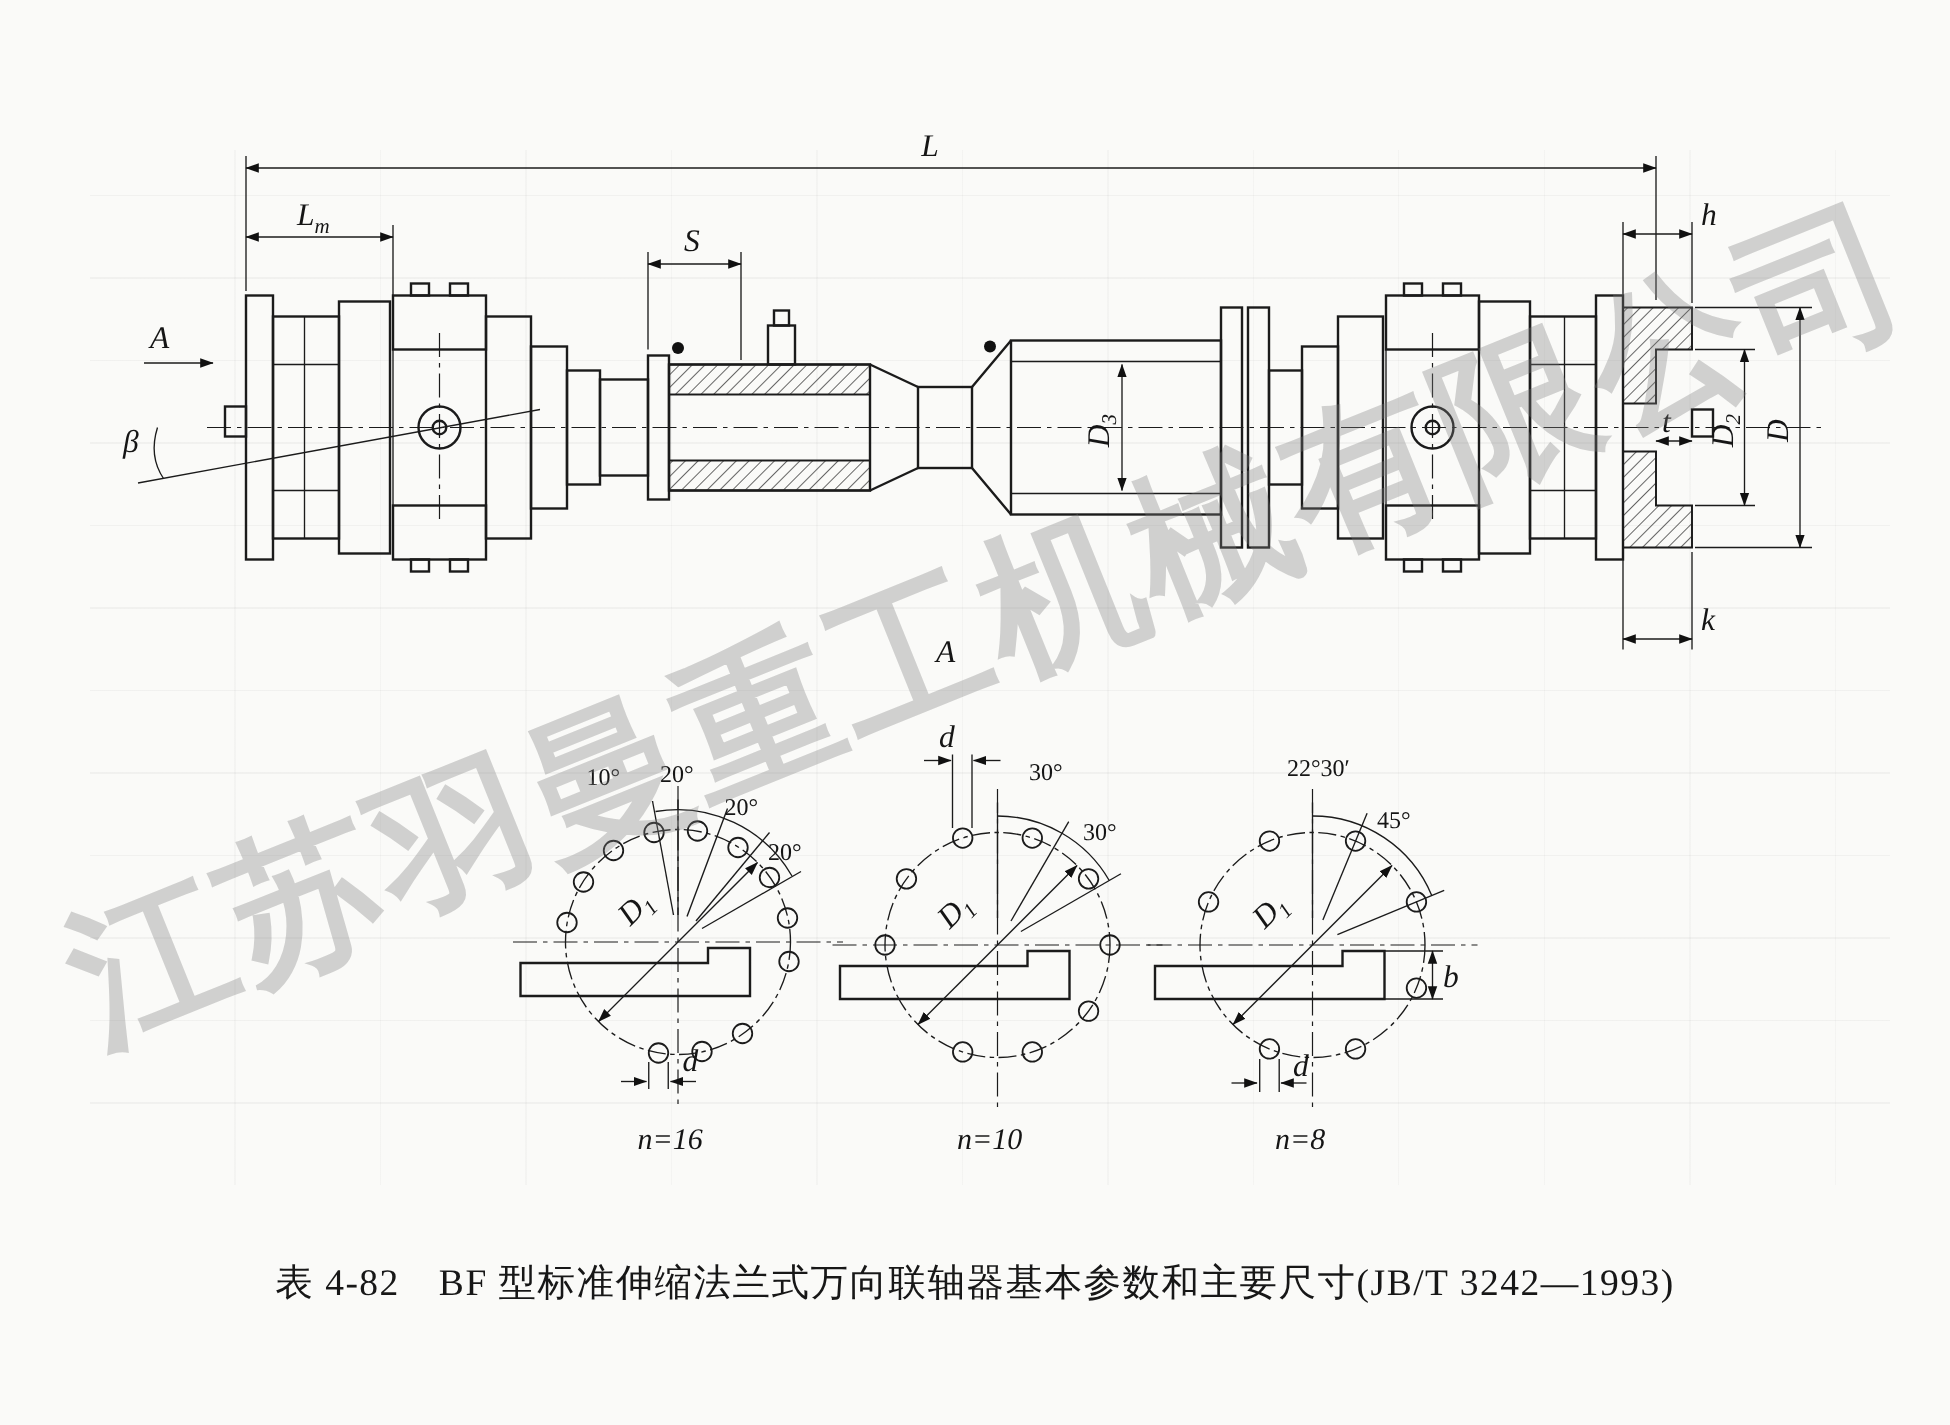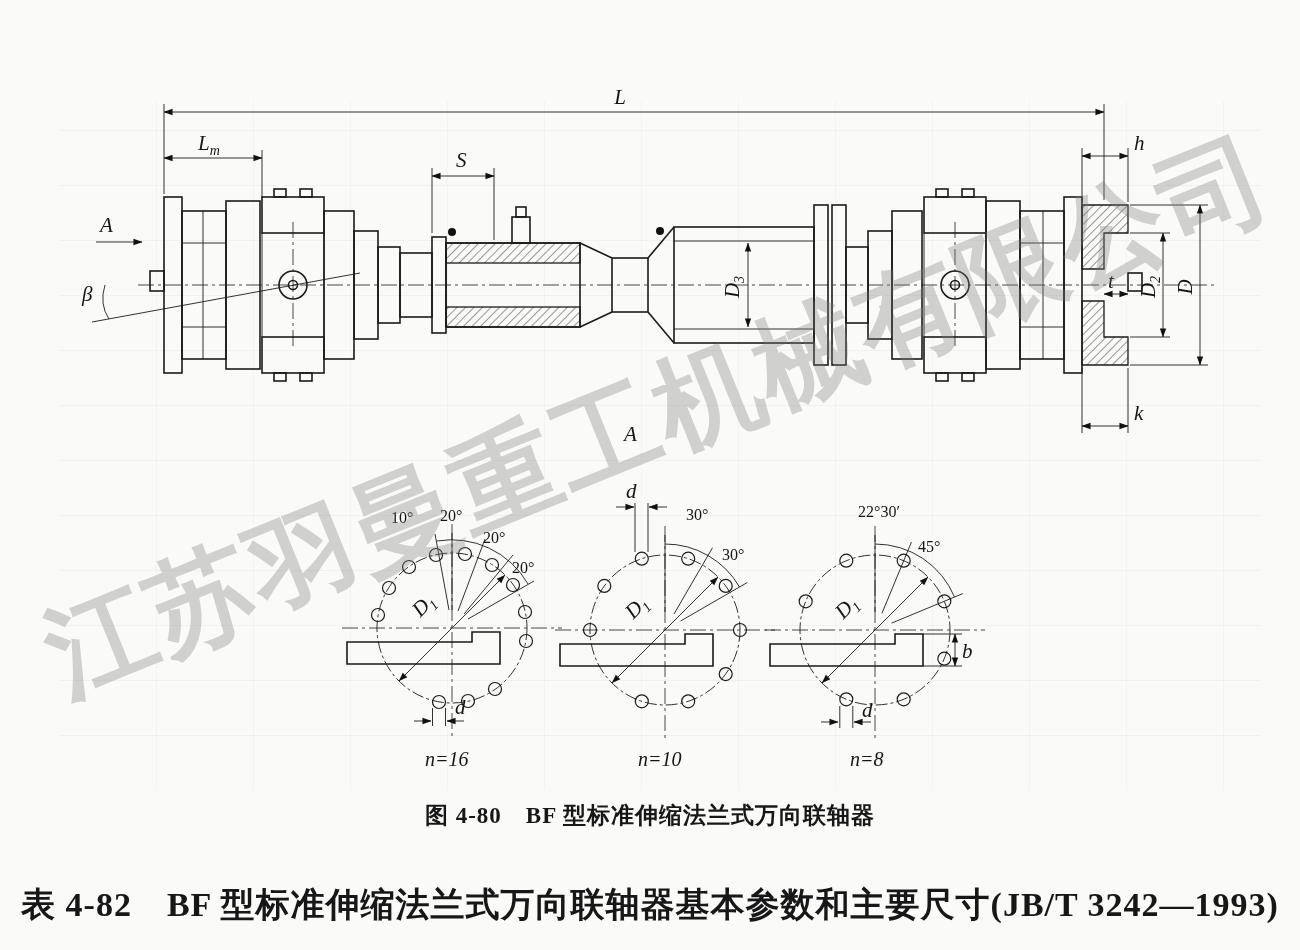--- a/index.html
+++ b/index.html
@@ -10,21 +10,21 @@
      background:
        repeating-linear-gradient(0deg, transparent 0 54px, rgba(70,70,70,0.05) 54px 55px),
        repeating-linear-gradient(90deg, transparent 0 96px, rgba(70,70,70,0.035) 96px 97px);}
   svg.drawing{position:absolute;left:0;top:0;z-index:1;}
   .watermark{position:absolute;left:52px;top:590px;z-index:2;white-space:nowrap;
      transform:rotate(-22deg);transform-origin:left center;
      font-family:"DejaVu Sans",sans-serif;font-weight:700;font-size:106px;letter-spacing:3px;
      color:rgba(125,125,125,0.33);pointer-events:none;}
   .caption{position:absolute;left:0;width:100%;text-align:center;color:#171717;z-index:3;}
   .figure-caption{top:800px;font-size:23px;font-weight:700;letter-spacing:1px;}
-  .table-title{top:882px;font-size:34px;font-weight:700;letter-spacing:1px;}
+  .table-title{top:838px;font-size:25px;font-weight:400;letter-spacing:1px;}
   
   .o{fill:none;stroke:#1b1b1b;stroke-width:1.6;}
   .thin{fill:none;stroke:#1b1b1b;stroke-width:0.9;}
   .dim{fill:none;stroke:#1b1b1b;stroke-width:0.9;}
   .cl{fill:none;stroke:#1b1b1b;stroke-width:0.8;stroke-dasharray:16 4 3 4;}
   .bc{fill:none;stroke:#1b1b1b;stroke-width:0.9;stroke-dasharray:12 3 3 3;}
   .hole{fill:none;stroke:#1b1b1b;stroke-width:1.2;}
   .hatched{fill:url(#hatch);stroke:#1b1b1b;stroke-width:1.3;}
   .dot{fill:#111;stroke:none;}
   
@@ -271,15 +271,14 @@
       <line class="thin" x1="852.8" y1="706" x2="852.8" y2="728"></line>
       <line class="thin" x1="821" y1="722" x2="838" y2="722" marker-end="url(#ar)"></line>
       <line class="thin" x1="871" y1="722" x2="854" y2="722" marker-end="url(#ar)"></line>
       <text class="it" x="862" y="717">d</text>
       <text class="cap" x="850" y="766">n=8</text>
     </g>
   </svg>
 
   <div class="watermark">江苏羽曼重工机械有限公司</div>
 
-  <div class="caption figure-caption">图 4-80　BF 型标准伸缩法兰式万向联轴器</div>
   <div class="caption table-title">表 4-82　BF 型标准伸缩法兰式万向联轴器基本参数和主要尺寸(JB/T 3242—1993)</div>
 </div>
 
 </body></html>

